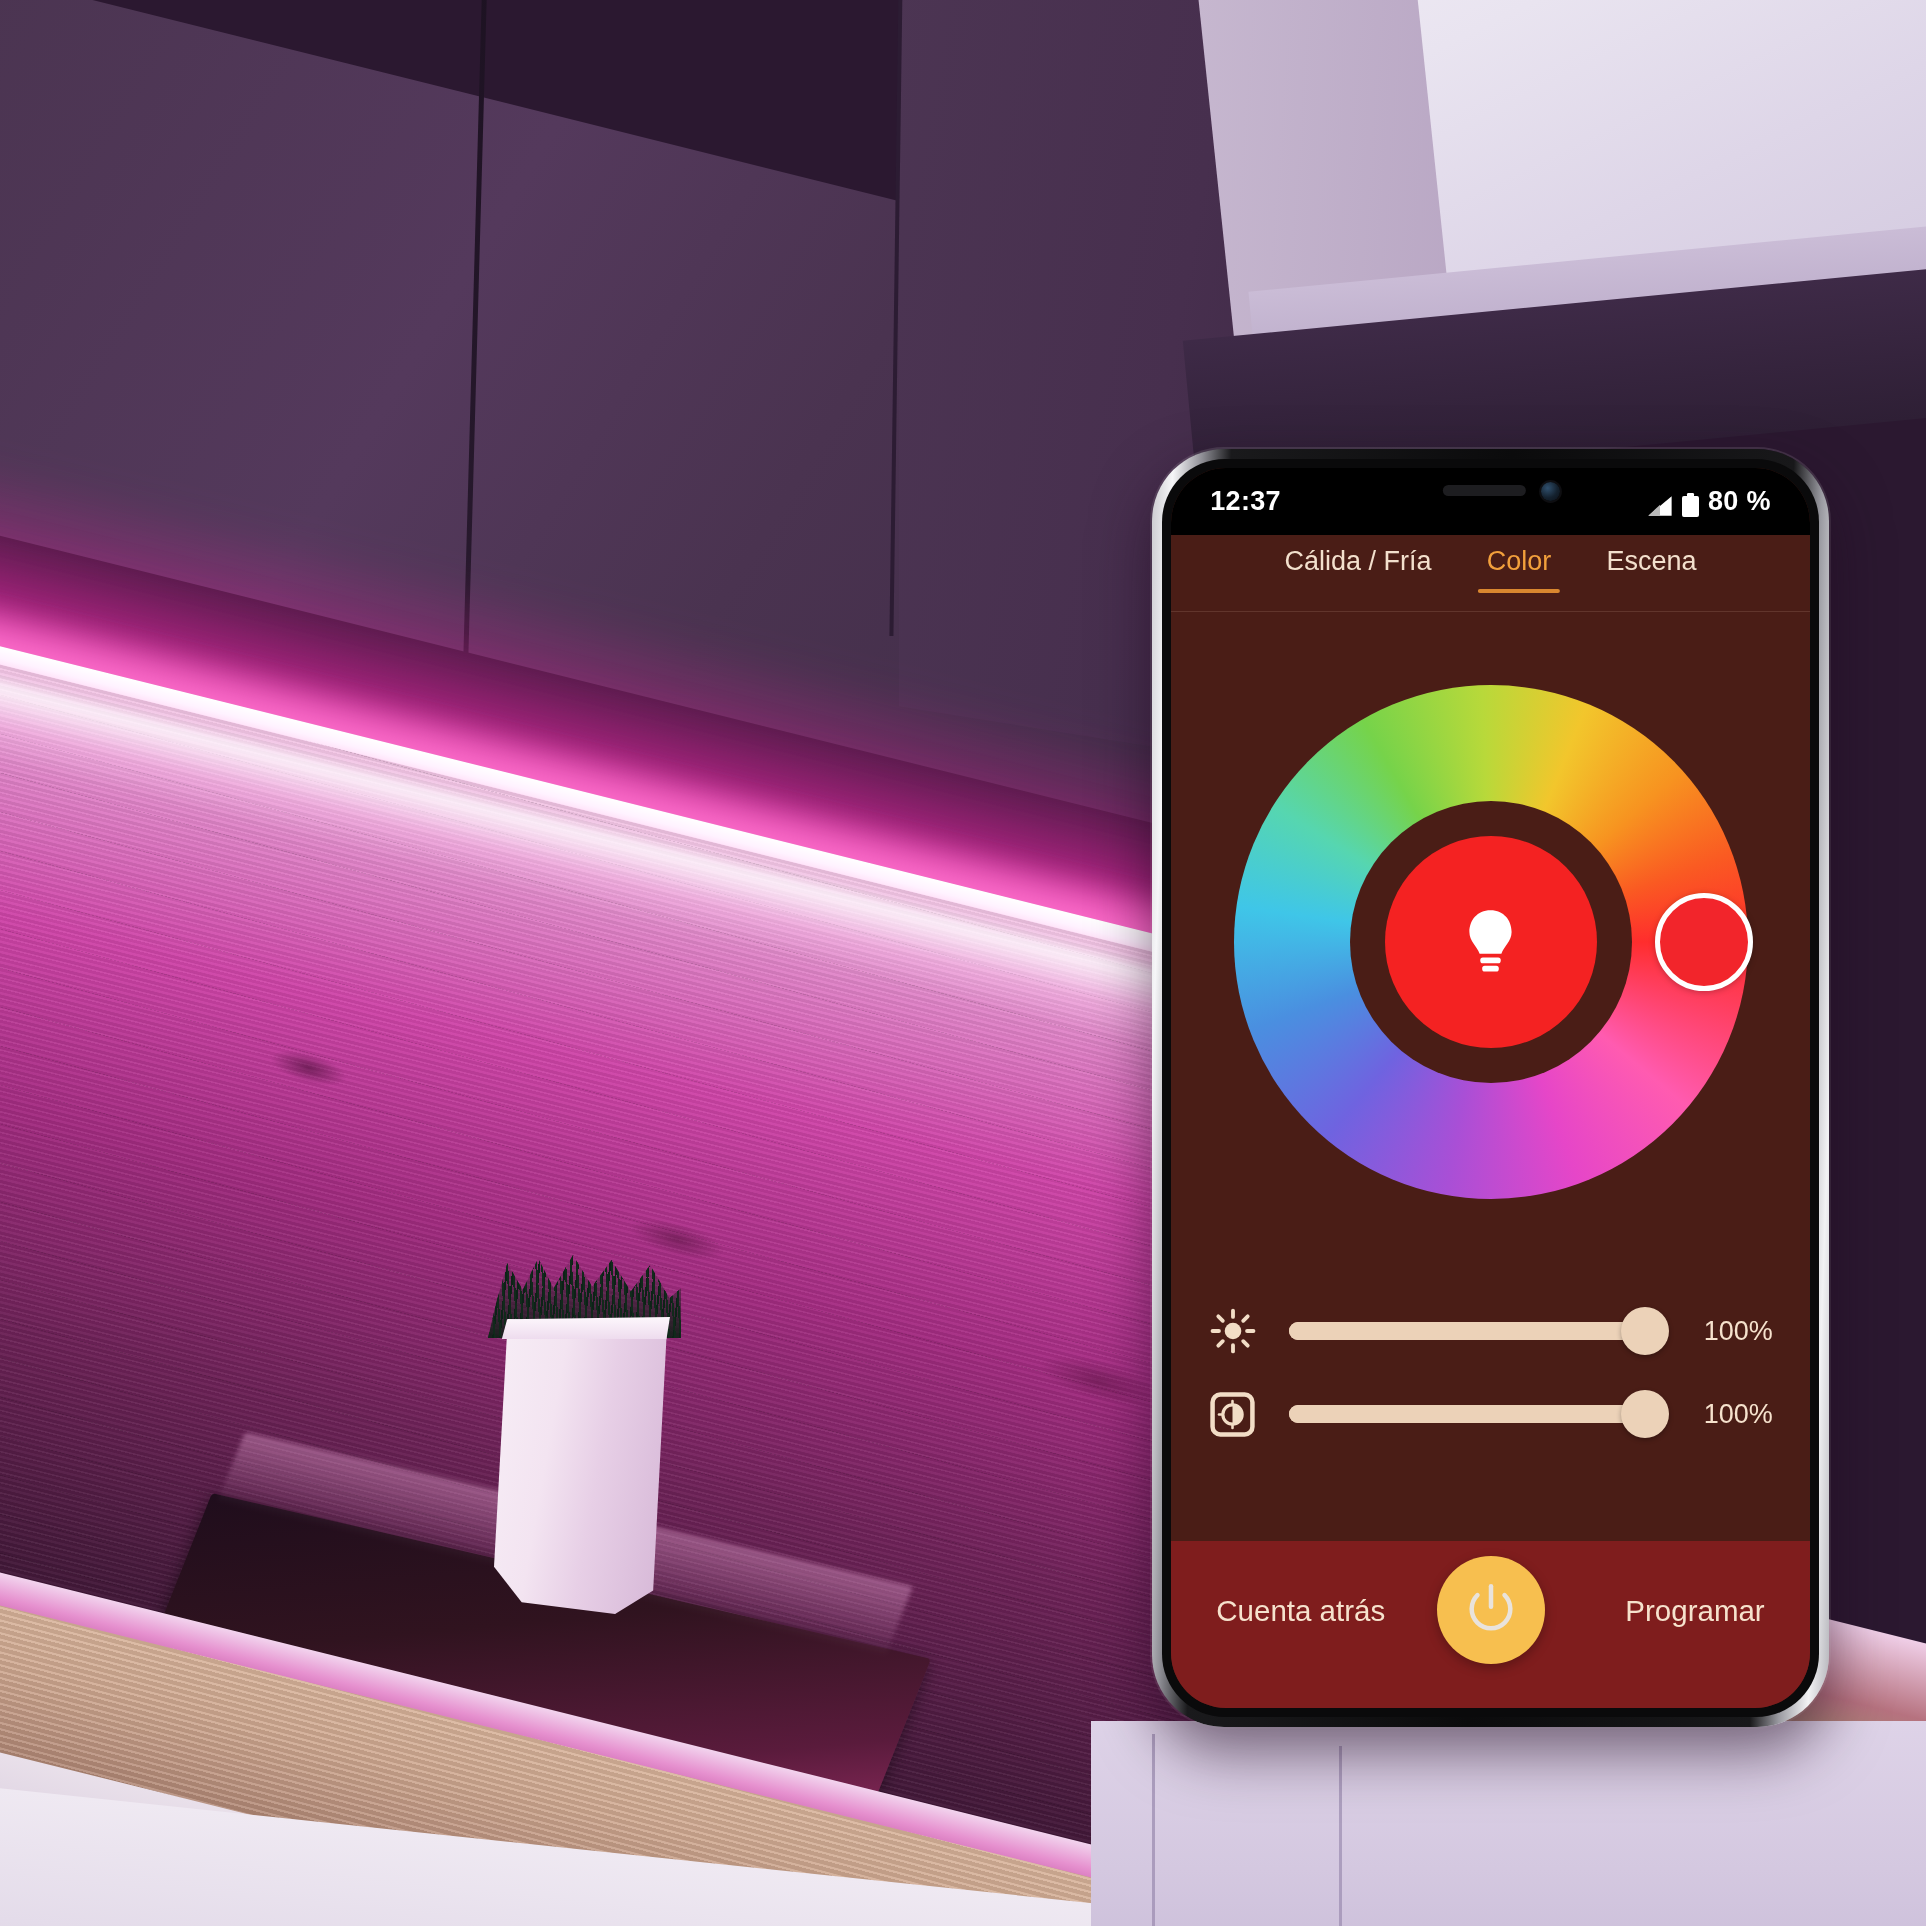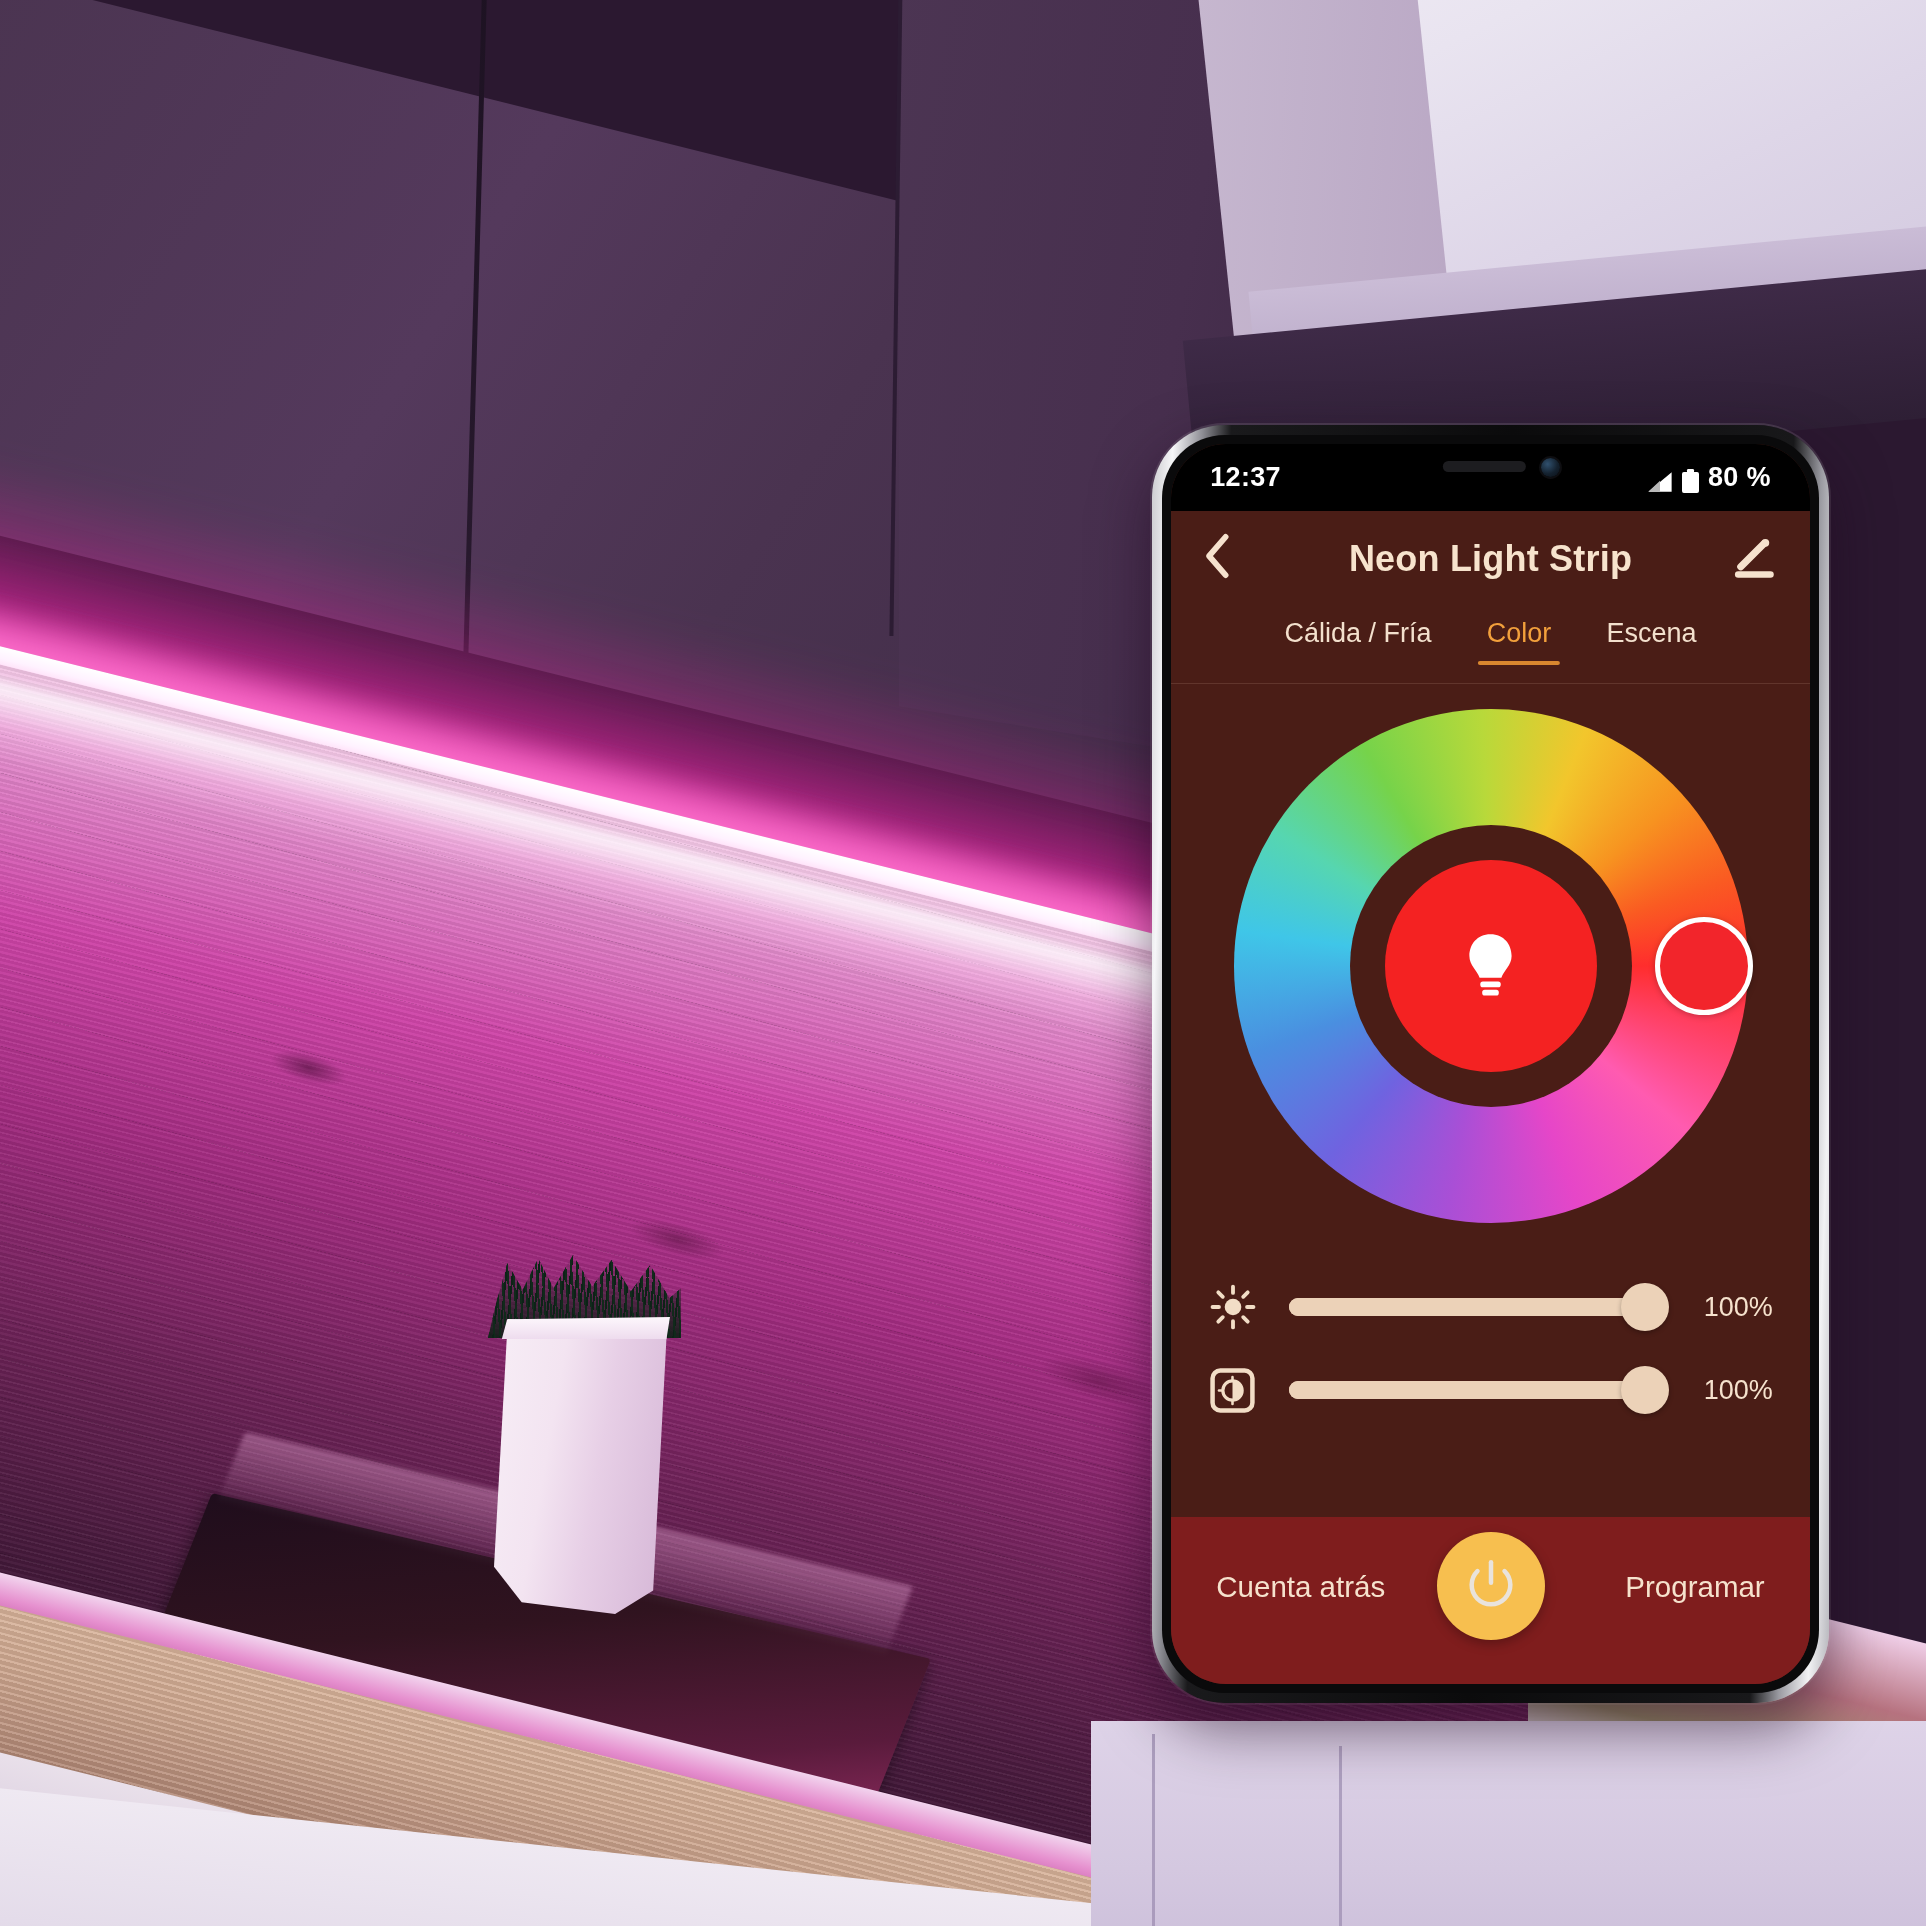--- a/index.html
+++ b/index.html
@@ -198,21 +198,21 @@
     background: rgba(150,135,172,0.65);
   }
   .left-lower-cab {
     position: absolute; left: -32px; top: 1785px; width: 1220px; height: 218px;
     background: linear-gradient(180deg, #efe9f2, #e4dcea 60%, #d6ccdf 100%);
     transform: skewY(6deg); transform-origin: left top;
   }
 
   
   #phone {
-    position: absolute; left: 1152px; top: 425px;
+    position: absolute; left: 1152px; top: 449px;
     width: 677px; height: 1278px;
     border-radius: 72px;
     background: linear-gradient(92deg, #c9c9cd 0%, #f6f6f8 3%, #8e8e95 7%, #1a1a1c 11%,
                                 #0b0b0c 50%, #18181a 89%, #9a9aa1 93%, #f2f2f4 97%, #b4b4ba 100%);
     box-shadow: 0 26px 58px rgba(30,8,30,0.55), 0 0 0 1.9px rgba(255,255,255,0.12);
     padding: 10.3px;
   }
   #phone-inner {
     position: relative; width: 100%; height: 100%;
     border-radius: 63px; background: #0a0a0b; padding: 9px;
@@ -402,35 +402,20 @@
               <polygon points="2,32 20,32 20,15" fill="#b9b9b9"></polygon>
             </svg>
             <span class="battery-icon">
               <span class="cap"></span>
                 <span class="body"></span>
             </span>
             <span>80 %</span>
           </div>
         </div>
 
-        <div id="appheader">
-          <div id="back-btn">
-            <svg width="28" height="46" viewBox="0 0 44 72">
-              <polyline points="34,6 8,36 34,66" fill="none" stroke="#f6e2ce" stroke-width="9" stroke-linecap="round" stroke-linejoin="round"></polyline>
-            </svg>
-          </div>
-          <div id="app-title">Neon Light Strip</div>
-          <div id="edit-btn">
-            <svg width="44" height="44" viewBox="0 0 68 68">
-              <line x1="12" y1="46" x2="48" y2="10" stroke="#f6e2ce" stroke-width="11" stroke-linecap="round"></line>
-              <circle cx="50" cy="9" r="6" fill="#f6e2ce"></circle>
-              <line x1="8" y1="58" x2="58" y2="58" stroke="#f6e2ce" stroke-width="10" stroke-linecap="round"></line>
-            </svg>
-          </div>
-        </div>
 
         <div id="tabs">
           <div class="tab">Cálida / Fría</div>
           <div class="tab active">Color</div>
           <div class="tab">Escena</div>
         </div>
 
         <div id="wheel-area">
           <div id="wheel-wrap">
             <div id="wheel-ring"></div>

